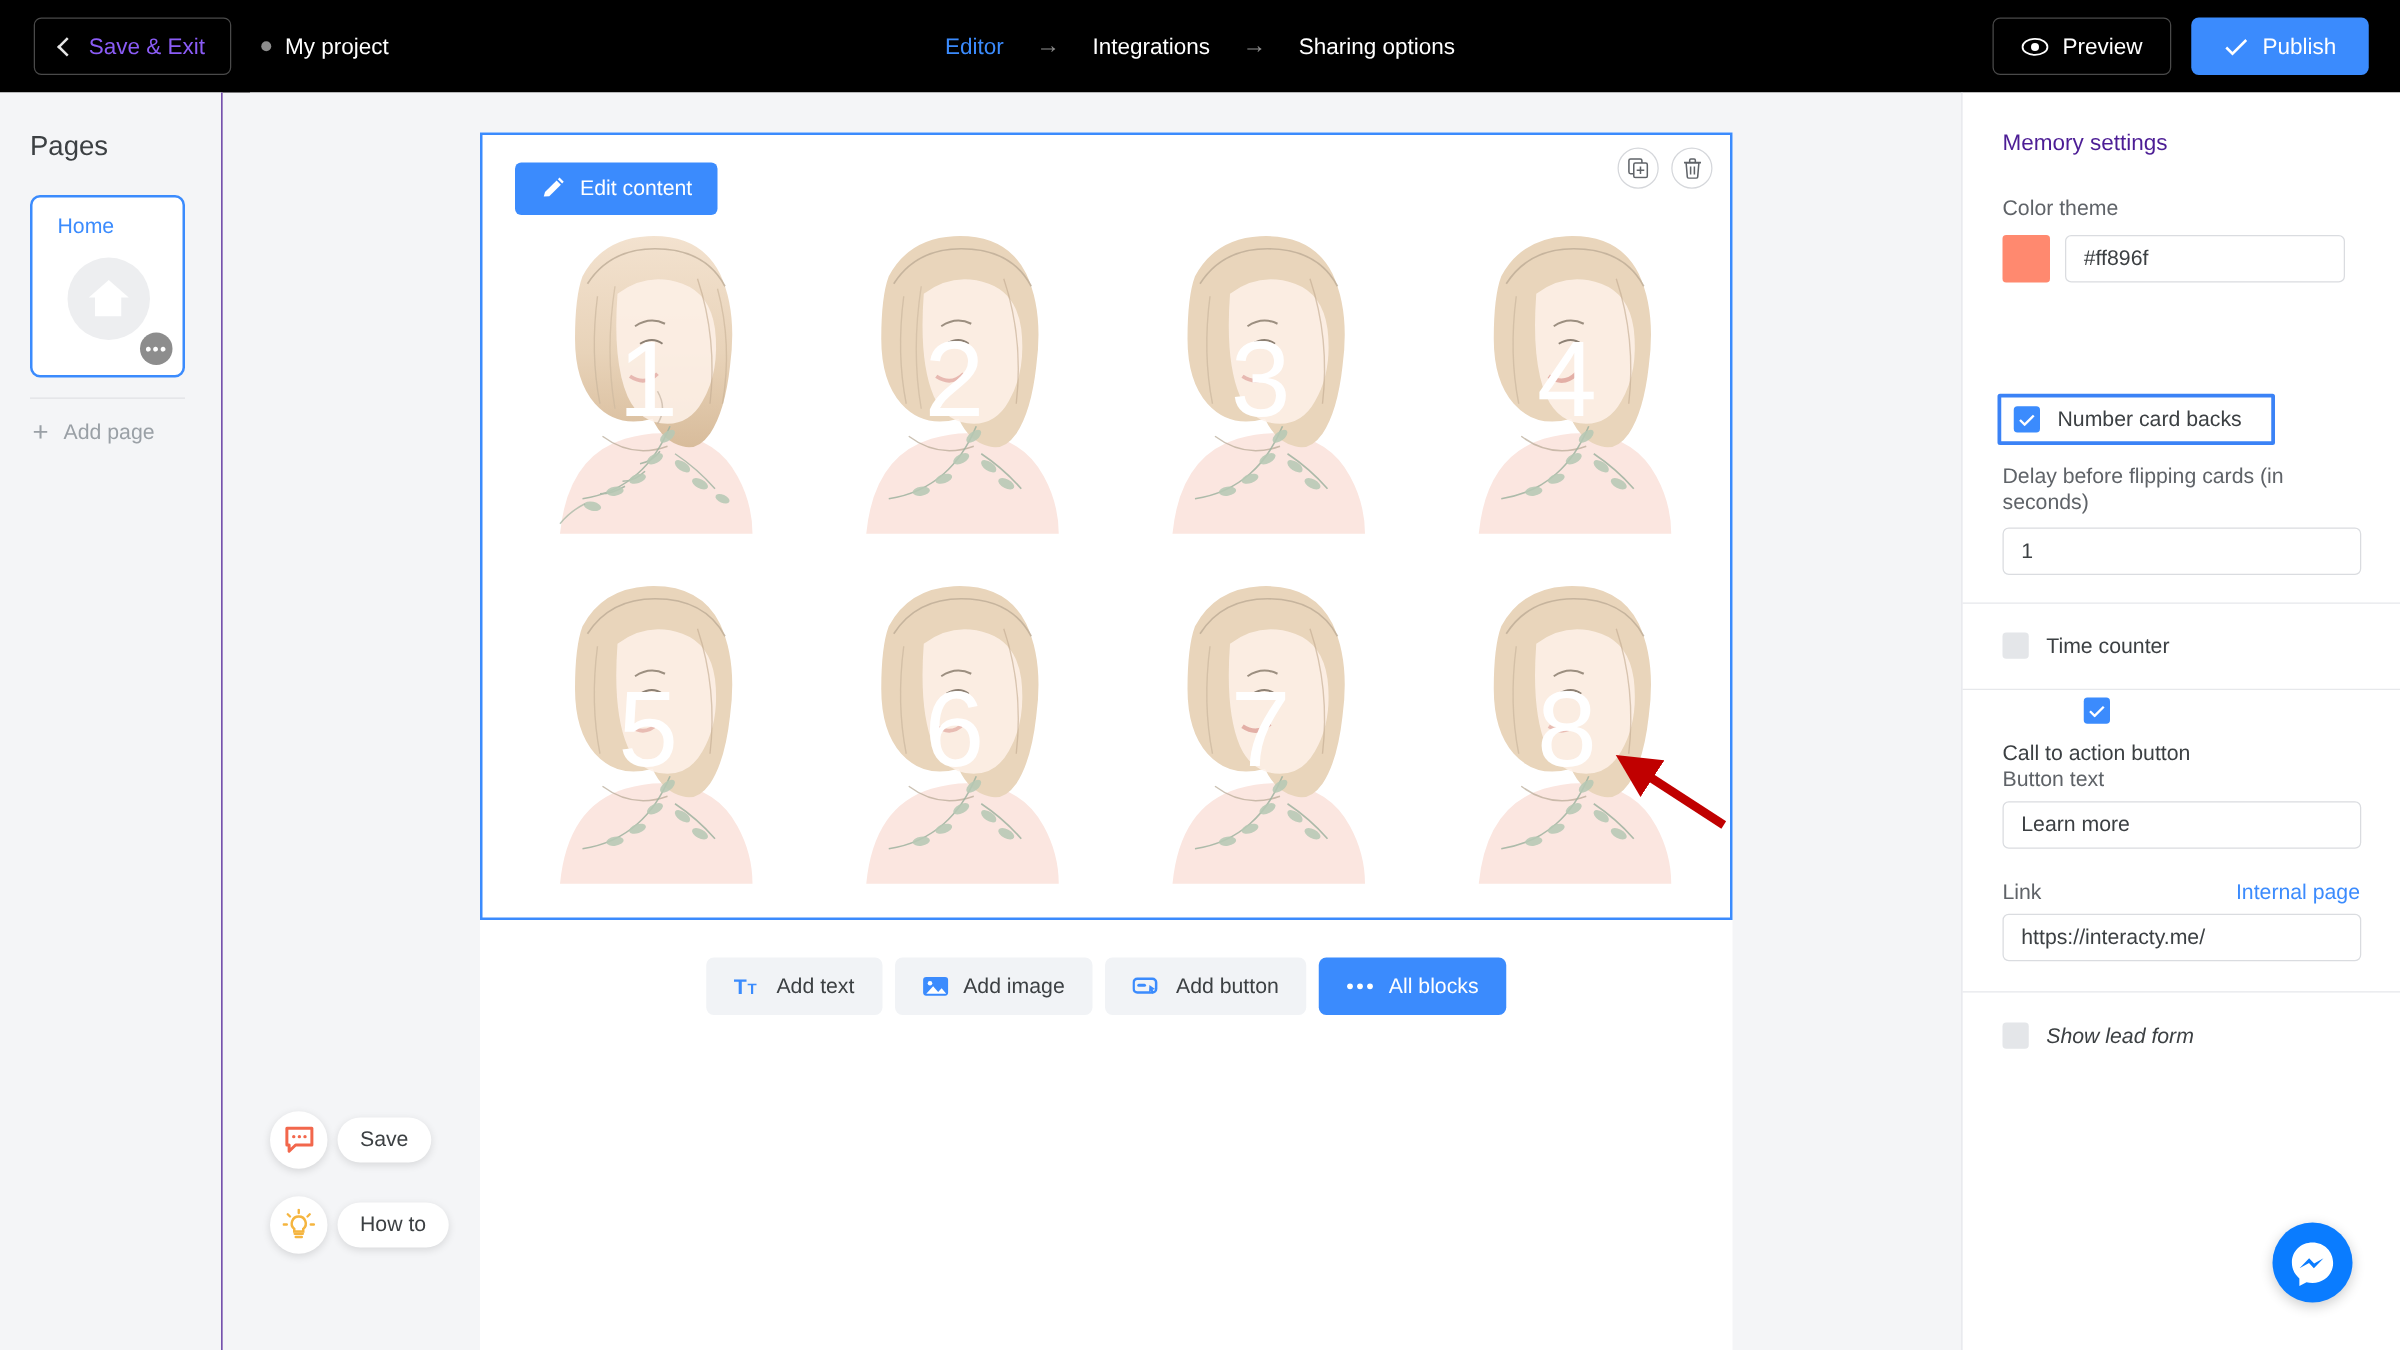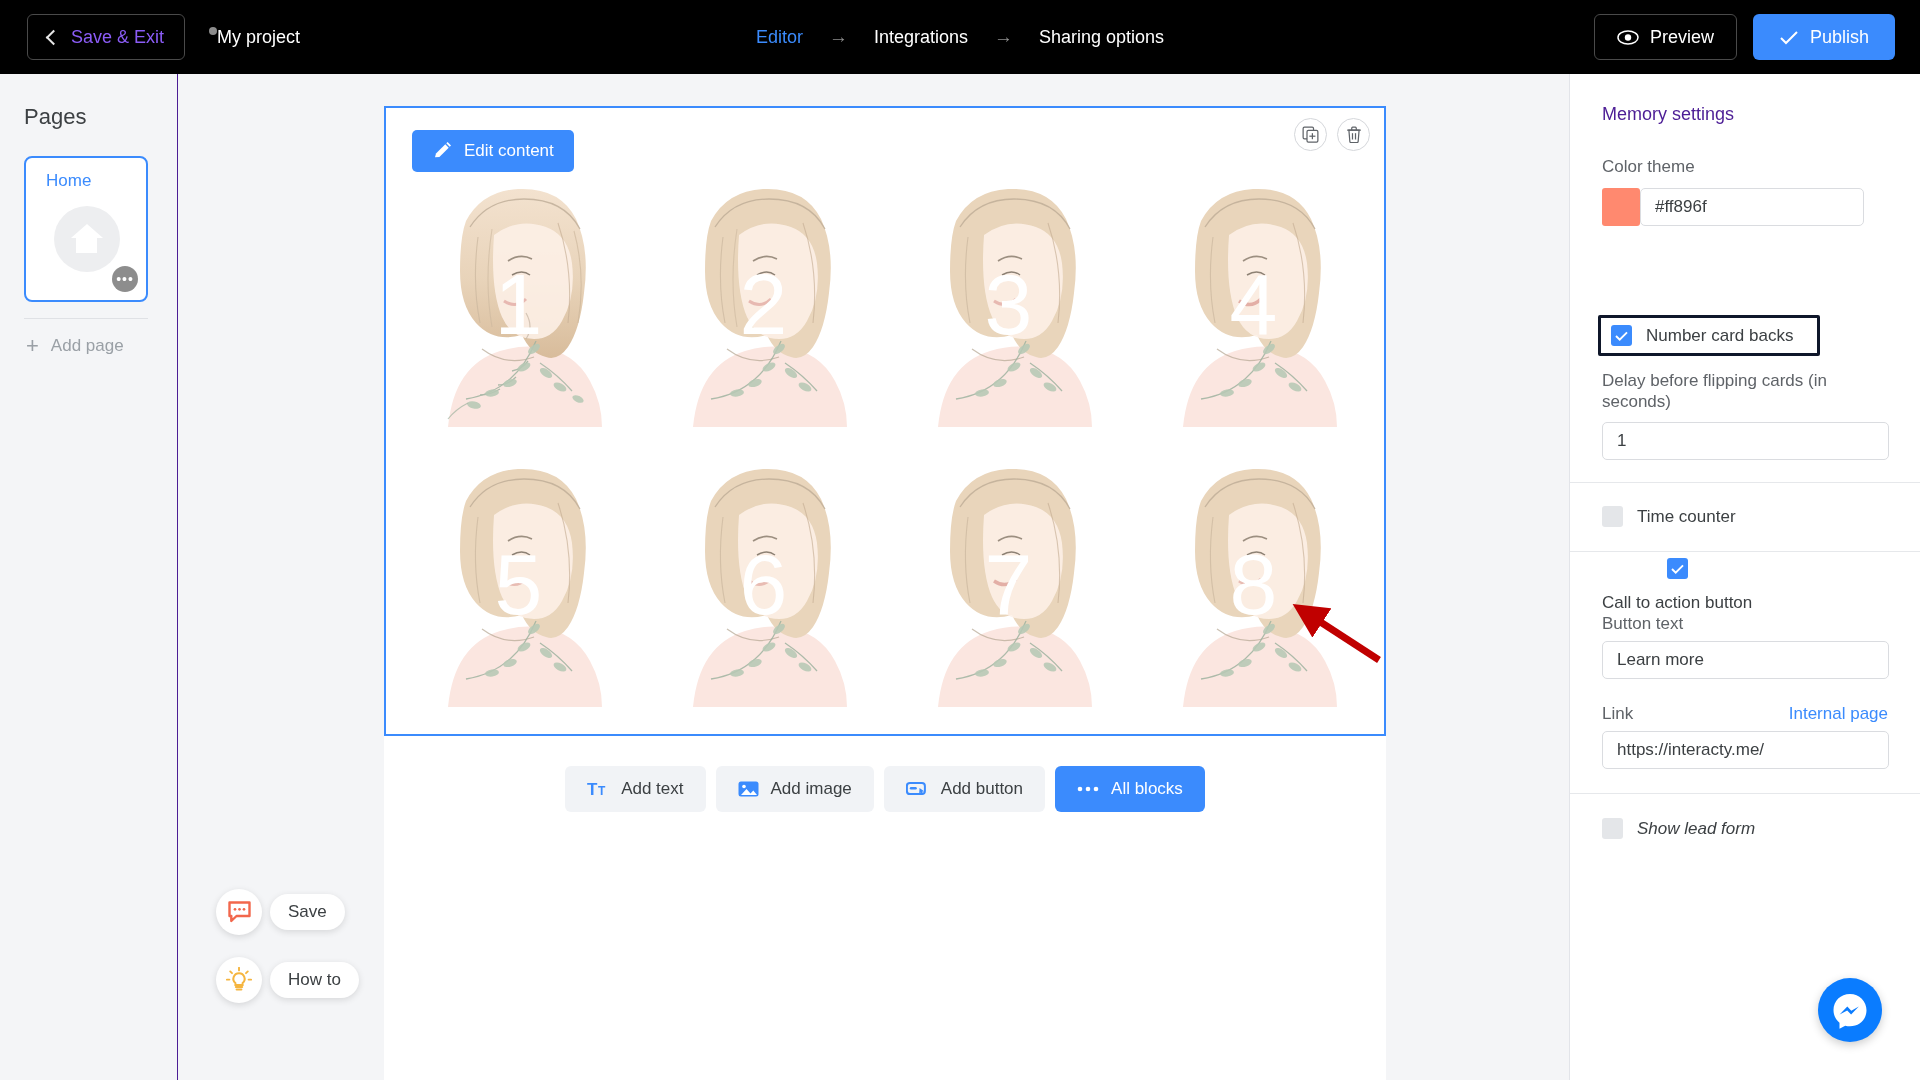--- a/index.html
+++ b/index.html
@@ -18,21 +18,21 @@
   }
   .save-exit {
     margin-left: 27px;
     height: 46px; padding: 0 20px;
     border: 1px solid #4a4a4a; border-radius: 6px;
     background: #000; color: #8b5cf6;
     display: flex; align-items: center; gap: 12px;
     font-size: 18px; cursor: pointer;
   }
   .chev-left { width: 11px; height: 11px; border-left: 2px solid #e6e6e6; border-bottom: 2px solid #e6e6e6; transform: rotate(45deg); display:block; }
-  .proj-wrap { display: flex; margin-left: 24px; }
+  .proj-wrap { display: flex; align-items: center; gap: 11px; margin-left: 24px; }
   .proj-dot { width: 8px; height: 8px; border-radius: 50%; background: #8c8c8c; }
   .proj-name { color: #fff; font-size: 18px; }
 
   .nav-center {
     position: absolute; left: 50%; transform: translateX(-50%);
     display: flex; align-items: center; gap: 26px;
   }
   .nav-item { font-size: 18px; color: #ffffff; cursor: pointer; white-space: nowrap; }
   .nav-item.active { color: #3b8bfd; }
   .nav-arrow { color: #8e8e8e; font-size: 19px; }
@@ -193,21 +193,21 @@
 
   
   .panel-right {
     position: absolute; top: 74px; right: 0;
     width: 351px; height: 1006px;
     background: #ffffff;
     border-left: 1px solid #e2e4e9;
   }
   .panel-title { margin: 30px 0 0 32px; font-size: 18px; color: #4c1d95; }
   .field-label { margin: 0 0 0 32px; font-size: 17px; color: #5f6368; }
-  .color-row { display: flex; align-items: center; margin: 11px 0 0 32px; }
+  .color-row { display: flex; align-items: center; gap: 12px; margin: 11px 0 0 32px; }
   .color-swatch { width: 38px; height: 38px; border-radius: 3px; cursor: pointer; }
   .text-input {
     height: 38px; padding: 0 14px;
     border: 1px solid #dadce0; border-radius: 5px;
     background: #fff; color: #3c4043; font-size: 17px;
     font-family: "Liberation Sans", sans-serif;
     outline: none;
   }
   .hex-input { width: 224px; }
   .wide-input { width: 287px; margin-left: 32px; }
@@ -218,21 +218,21 @@
     display: flex; align-items: center; justify-content: center; cursor: pointer;
     flex: none;
   }
   .cb.on { background: #3b8bfd; }
   .cb.off { background: #e4e6e9; }
   .check-label { font-size: 17px; color: #3c4043; }
 
   .highlight-box {
     position: absolute; top: 241px; left: 28px;
     width: 222px; height: 41px;
-    border: 3px solid #0f172a; border-radius: 2px;
+    border: 3px solid #3b82f6; border-radius: 2px;
     display: flex; align-items: center; padding-left: 10px;
     background: #ffffff;
   }
   .panel-divider { position: absolute; left: 0; width: 351px; height: 1px; background: #e6e8eb; }
   .link-row {
     display: flex; align-items: center; justify-content: space-between;
     margin: 0 32px 0 32px;
   }
   .link-internal { font-size: 17px; color: #3b8bfd; cursor: pointer; }
 

